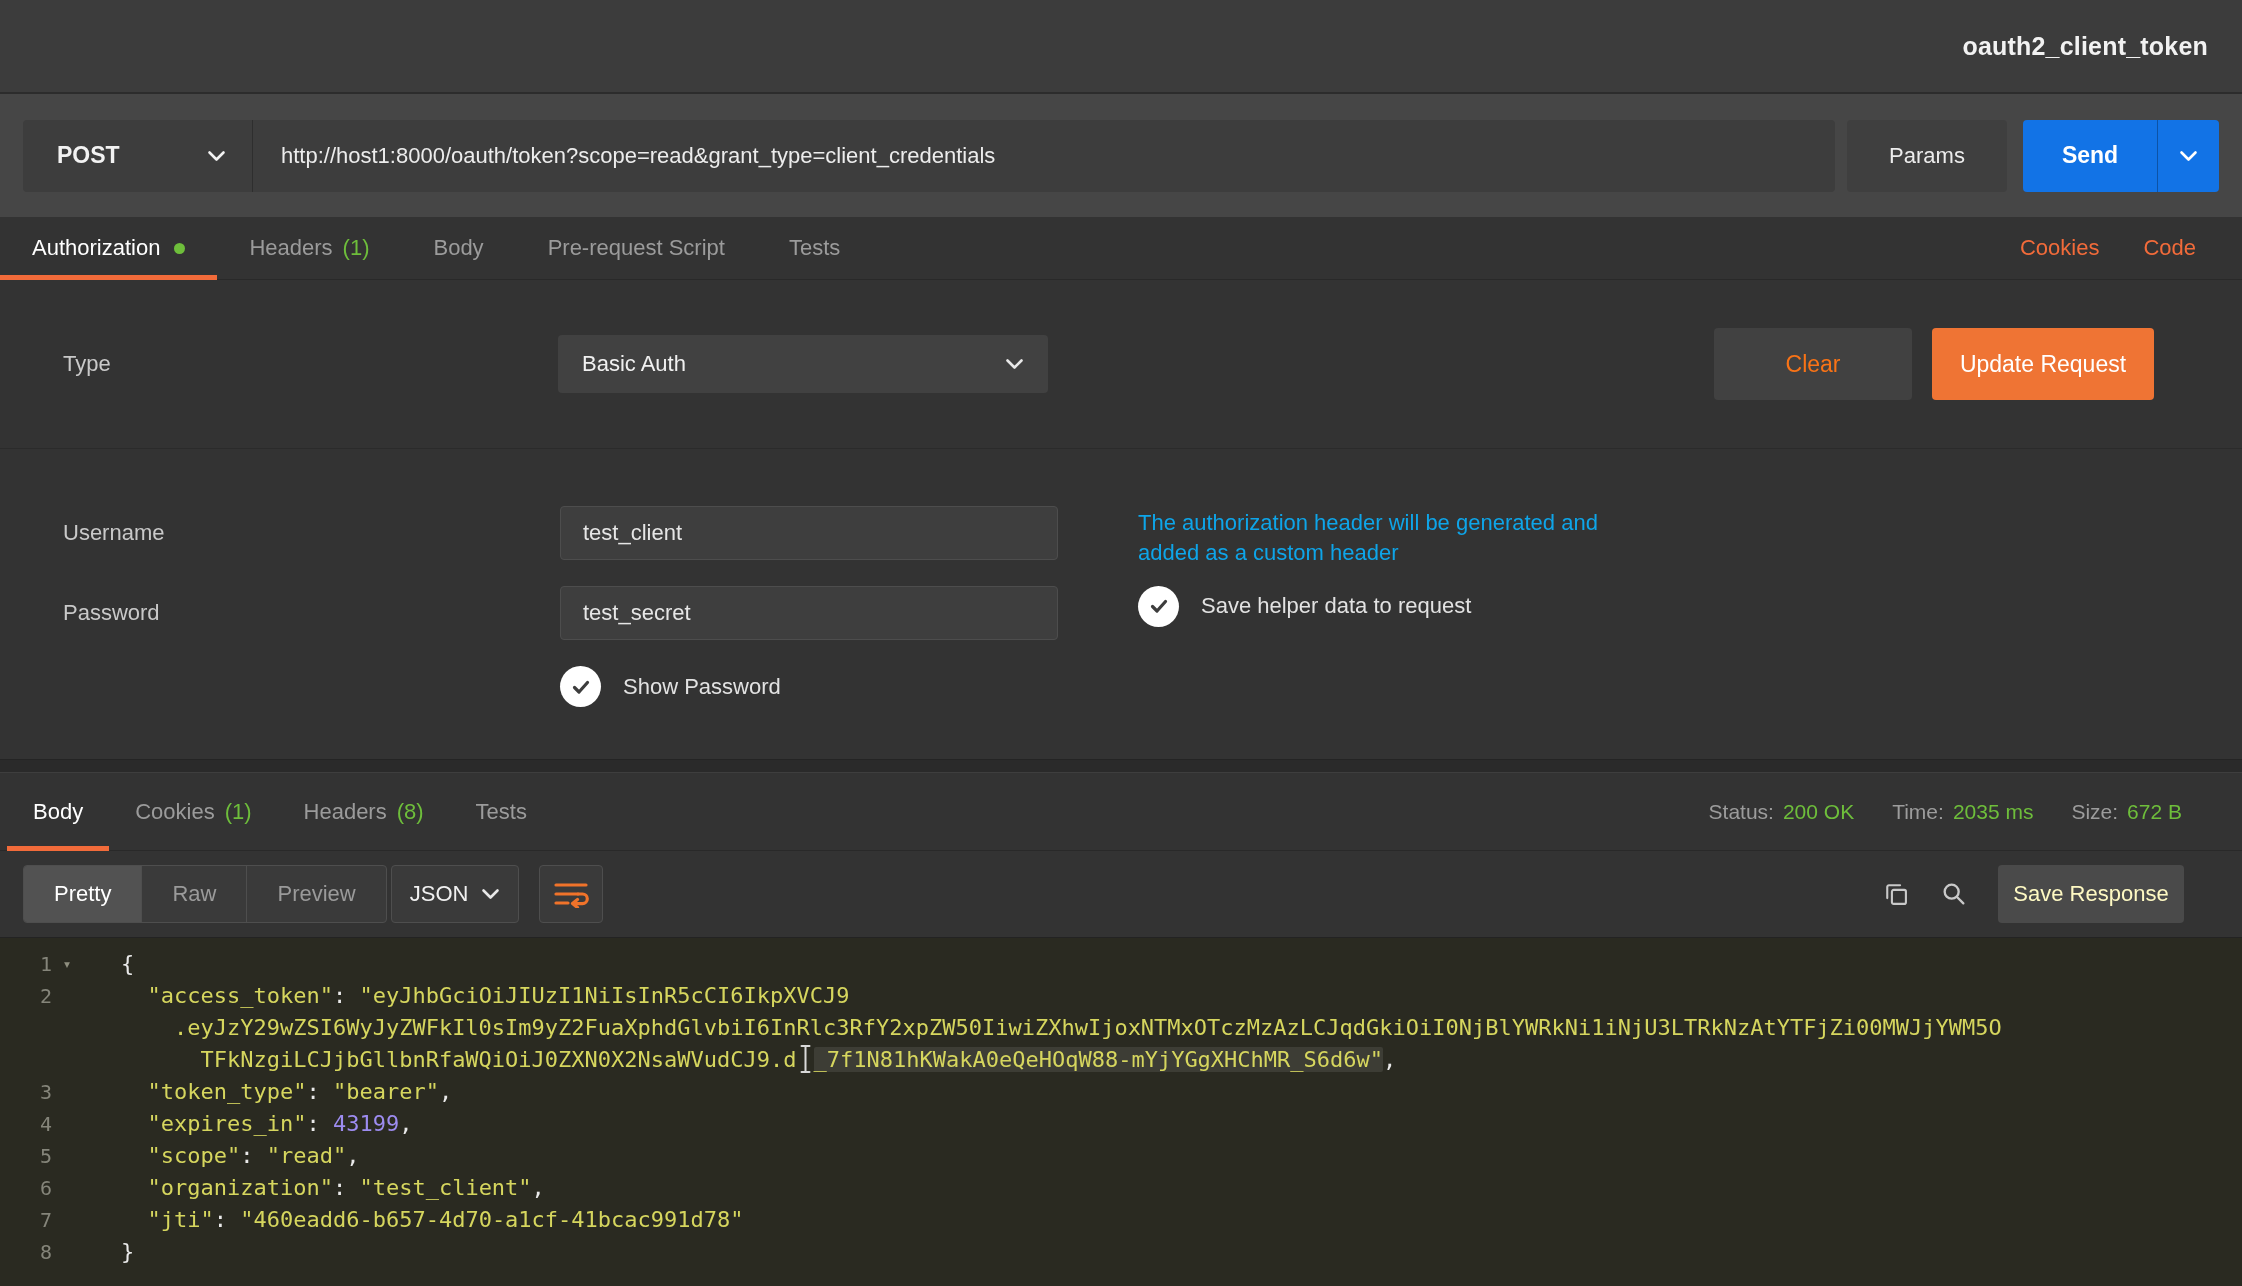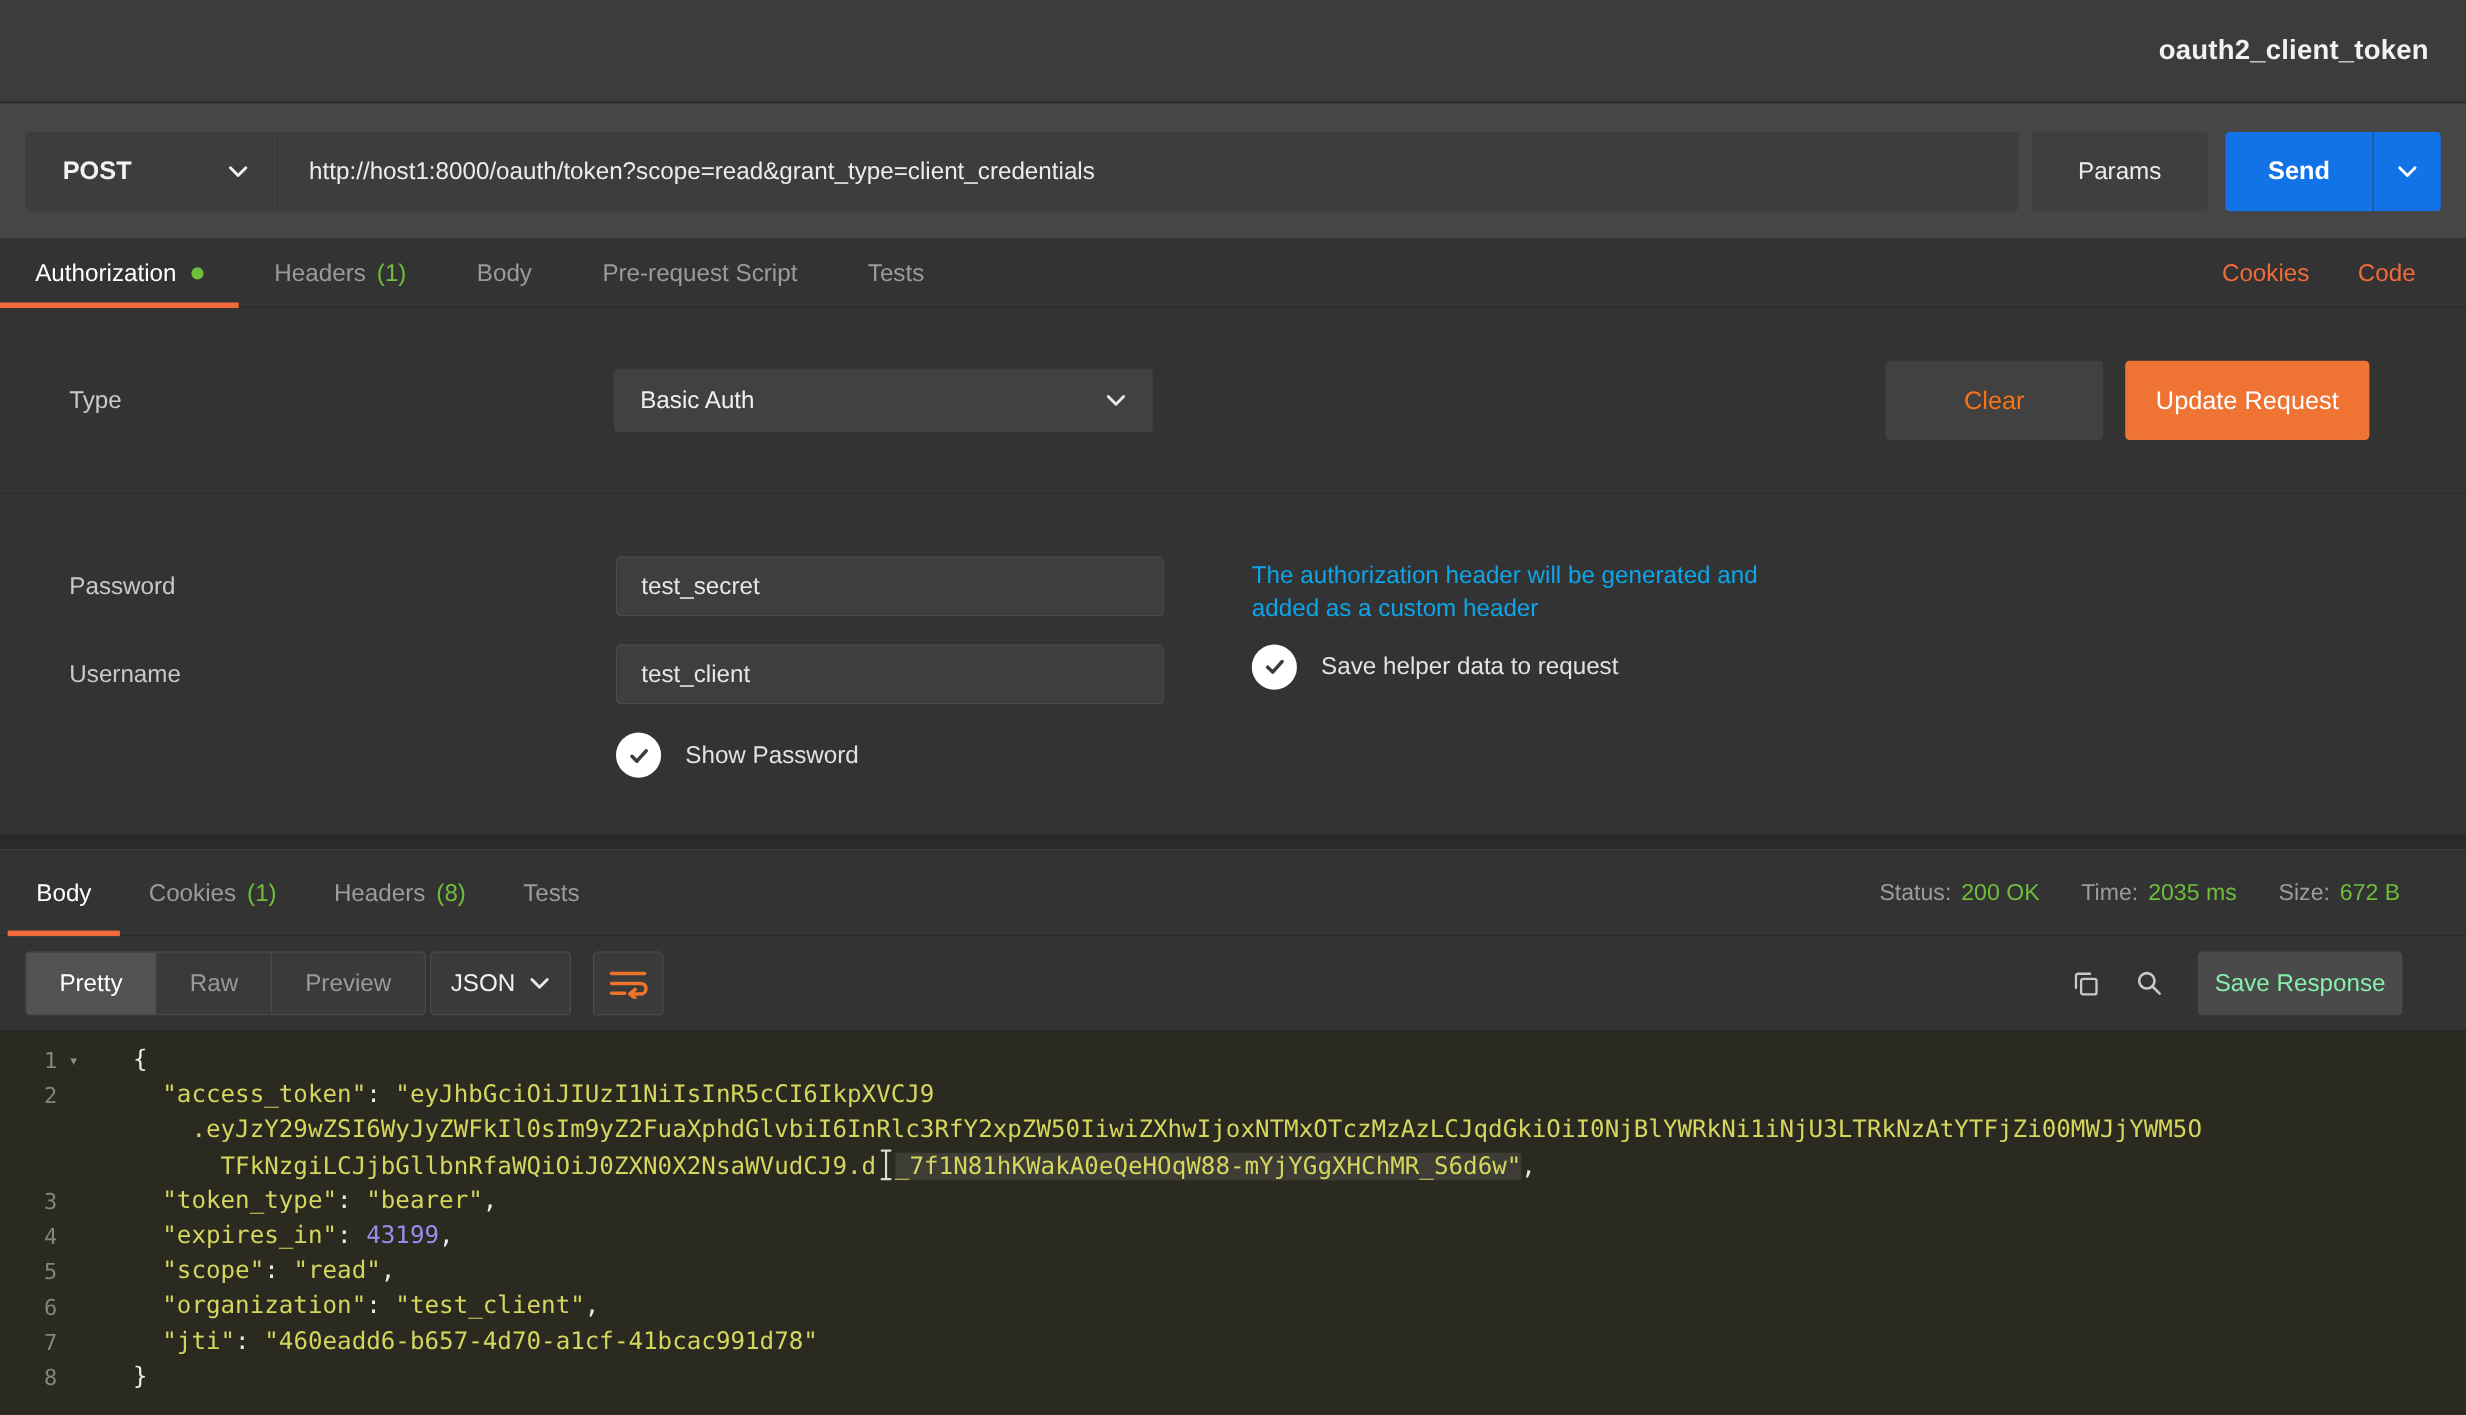--- a/index.html
+++ b/index.html
@@ -90,21 +90,21 @@
   .resp-toolbar { height: 86px; flex: none; display: flex; align-items: center; padding: 0 58px 0 23px; background: #333; }
   .segmented { display: flex; height: 58px; border: 1px solid #4e4e4e; border-radius: 4px; overflow: hidden; background: #3a3a3a; }
   .seg { display: flex; align-items: center; padding: 0 30px; font-size: 22px; color: #9a9a9a; cursor: pointer; border-right: 1px solid #4e4e4e; }
   .seg:last-child { border-right: none; }
   .seg.active { background: #525252; color: #fff; }
   .dropdown.small { width: 128px; height: 58px; margin-left: 4px; background: #3a3a3a; border: 1px solid #4e4e4e; padding: 0 18px; }
   .icon-btn { margin-left: 20px; width: 64px; height: 58px; background: #3a3a3a; border: 1px solid #4e4e4e; border-radius: 4px;
               display: flex; align-items: center; justify-content: center; cursor: pointer; }
   .toolbar-right { margin-left: auto; display: flex; align-items: center; gap: 30px; }
   .icon-plain { background: none; border: none; cursor: pointer; display: flex; align-items: center; color: #c9c9c9; }
-  .save-response { width: 186px; height: 58px; background: #4a4a4a; font-size: 22px; color: #86efac; }
+  .save-response { width: 186px; height: 58px; background: #4a4a4a; font-size: 22px; color: #fef9c3; }
 
   
   .code { flex: 1; background: #2a2a21; border-top: 1px solid #232323; padding-top: 10px;
           font-family: "DejaVu Sans Mono", monospace; font-size: 22px; overflow: hidden; cursor: text; }
   .line { display: flex; align-items: flex-start; }
   .gutter { flex: none; width: 96px; display: flex; }
   .lnum { color: #85857a; font-size: 20px; line-height: 32px; width: 52px; text-align: right; display: inline-block; }
   .fold { width: 30px; color: #8f8f7f; font-size: 15px; line-height: 32px; text-align: center; display: inline-block; cursor: pointer; }
   .rows { flex: 1; padding-left: 25px; min-width: 0; }
   .crow { height: 32px; line-height: 32px; white-space: pre; }
@@ -182,29 +182,29 @@
       </div>
       <div class="type-actions">
         <button class="btn clear">Clear</button>
         <button class="update">Update Request</button>
       </div>
     </div>
     <div class="hr"></div>
     <div class="cred-area">
       <div class="cred-left">
         <div class="field-row">
+          <span class="form-label">Username</span>
+          <div class="text-input">
+            <span>test_client</span>
+          </div>
+        </div>
+        <div class="field-row">
           <span class="form-label">Password</span>
           <div class="text-input">
             <span>test_secret</span>
-          </div>
-        </div>
-        <div class="field-row">
-          <span class="form-label">Username</span>
-          <div class="text-input">
-            <span>test_client</span>
           </div>
         </div>
         <div class="check-row">
           <span class="check">
             <svg width="24" height="24" viewBox="0 0 24 24">
                 <path d="M5.5 12.5l4.5 4.5 8.5-9.5" fill="none" stroke="#3d3d3d" stroke-width="3.2" stroke-linecap="round" stroke-linejoin="round"></path>
               </svg>
           </span>
           <span>Show Password</span>
         </div>

